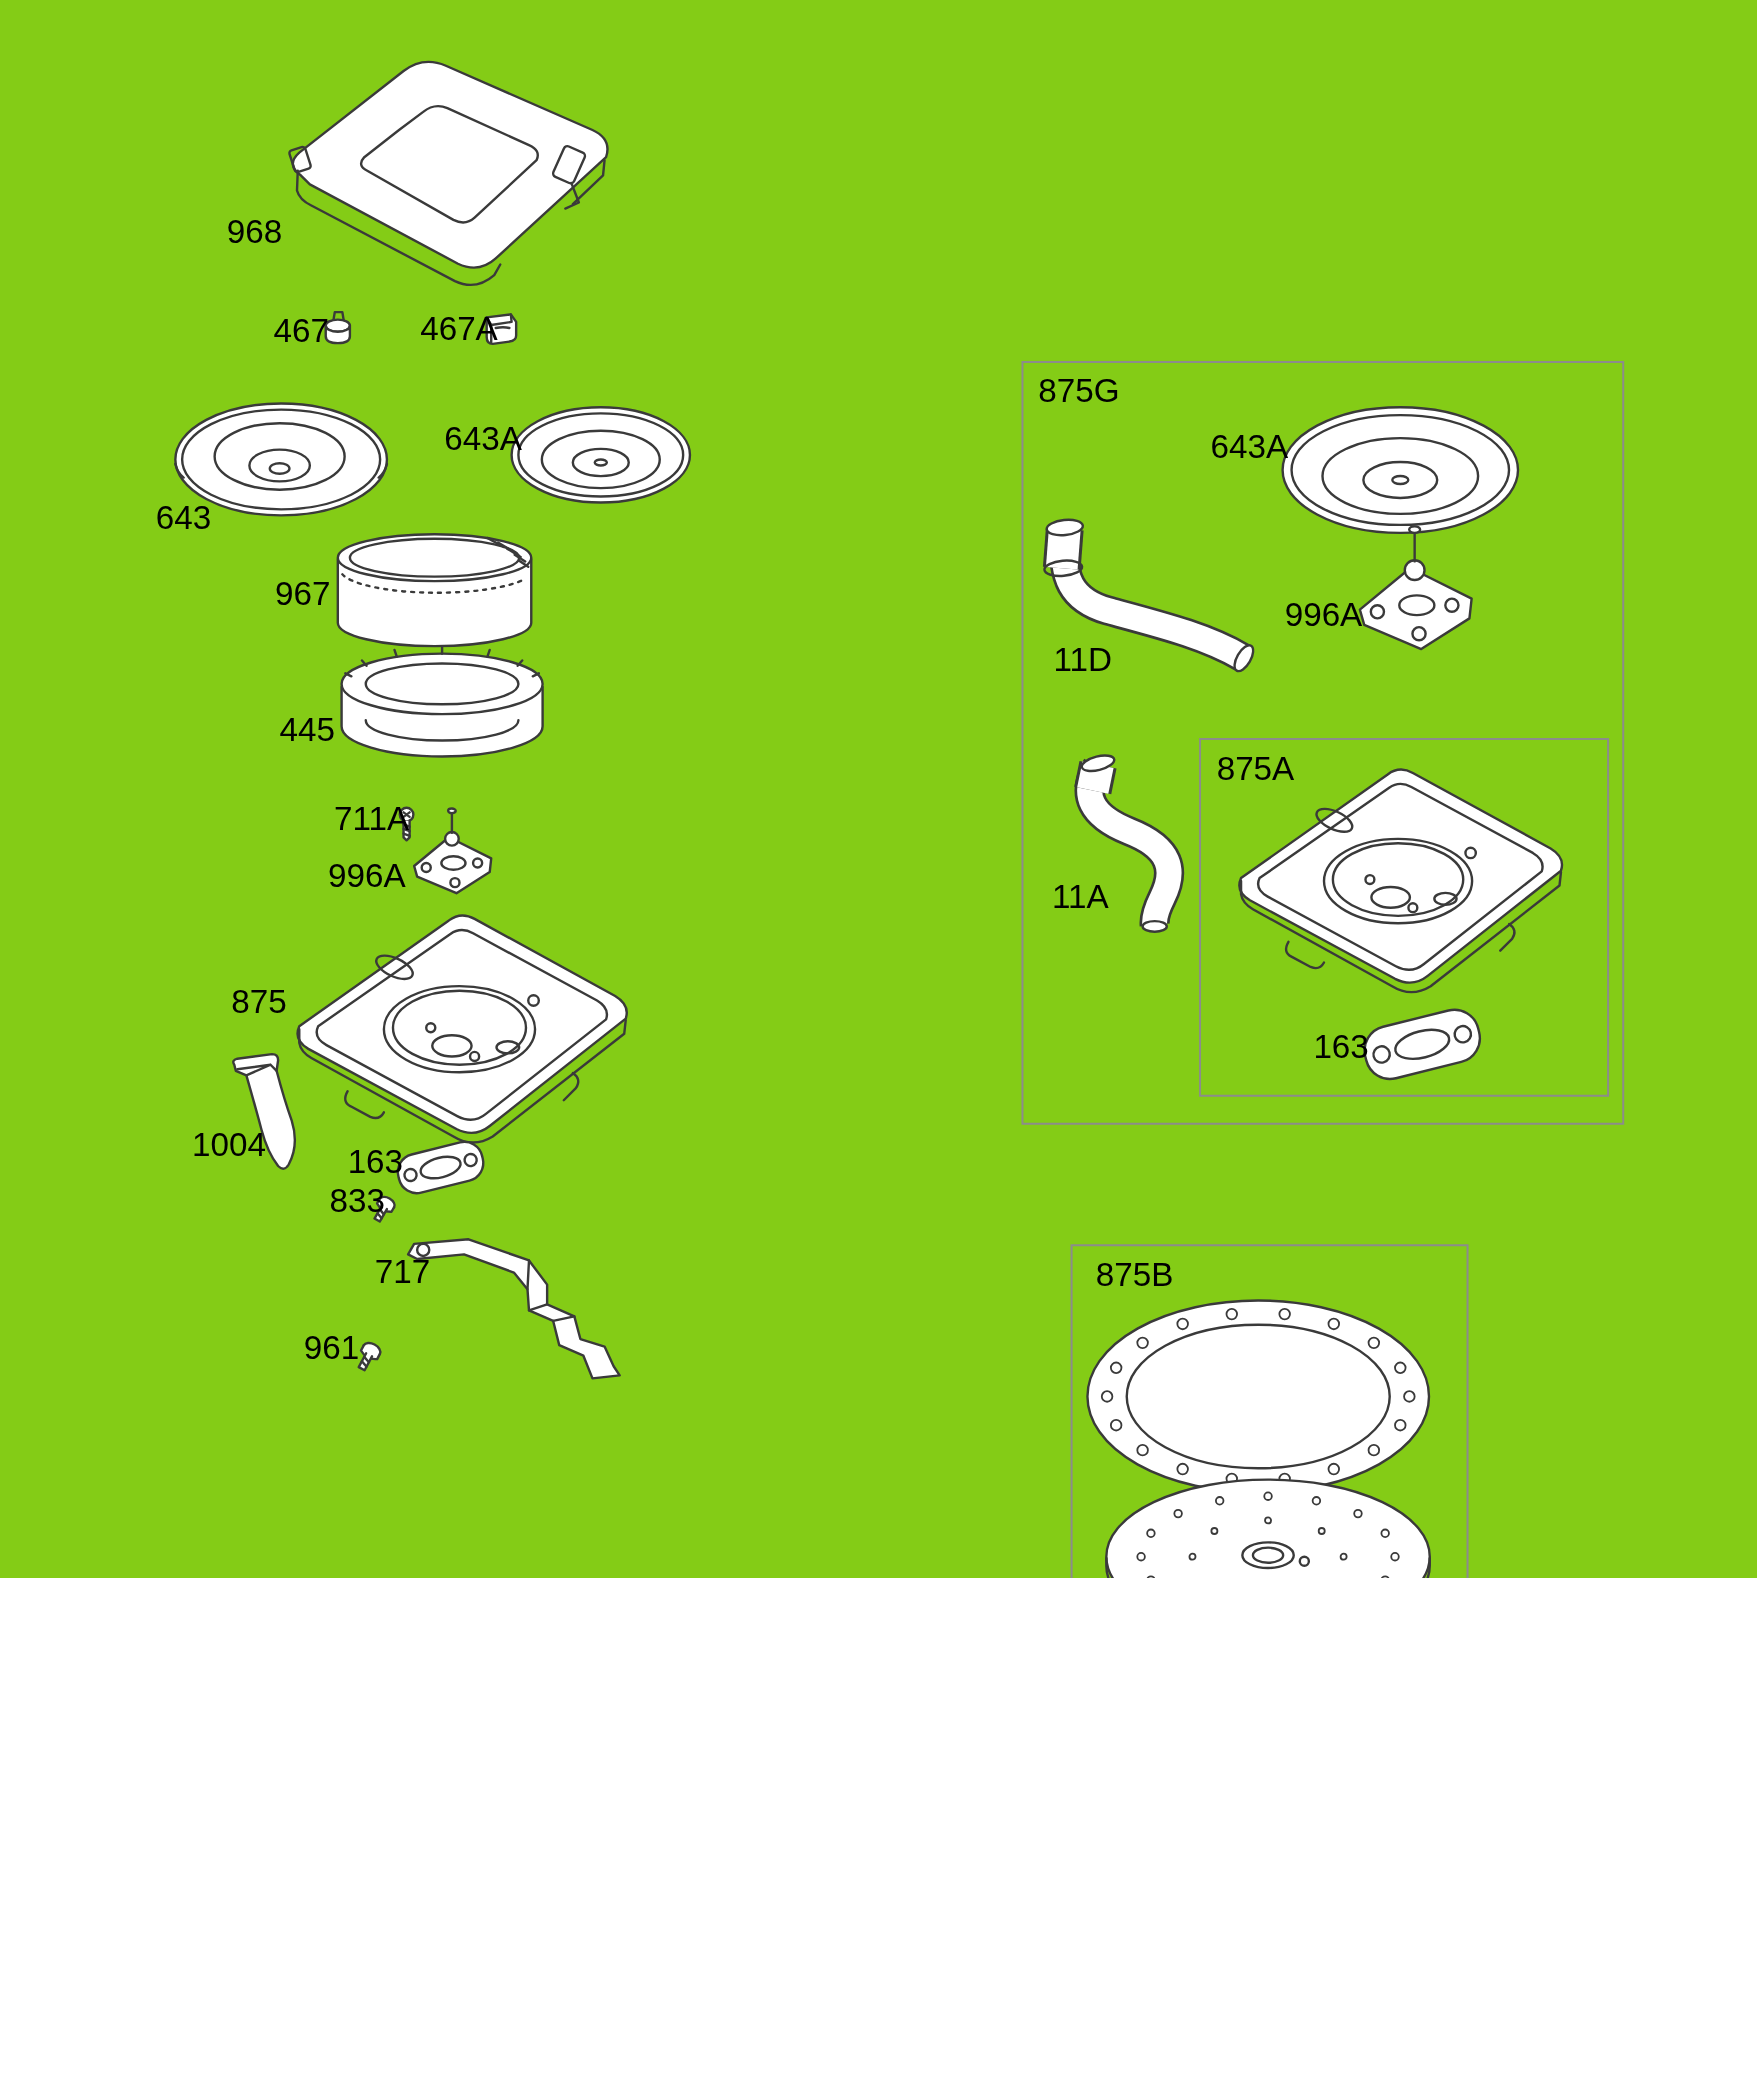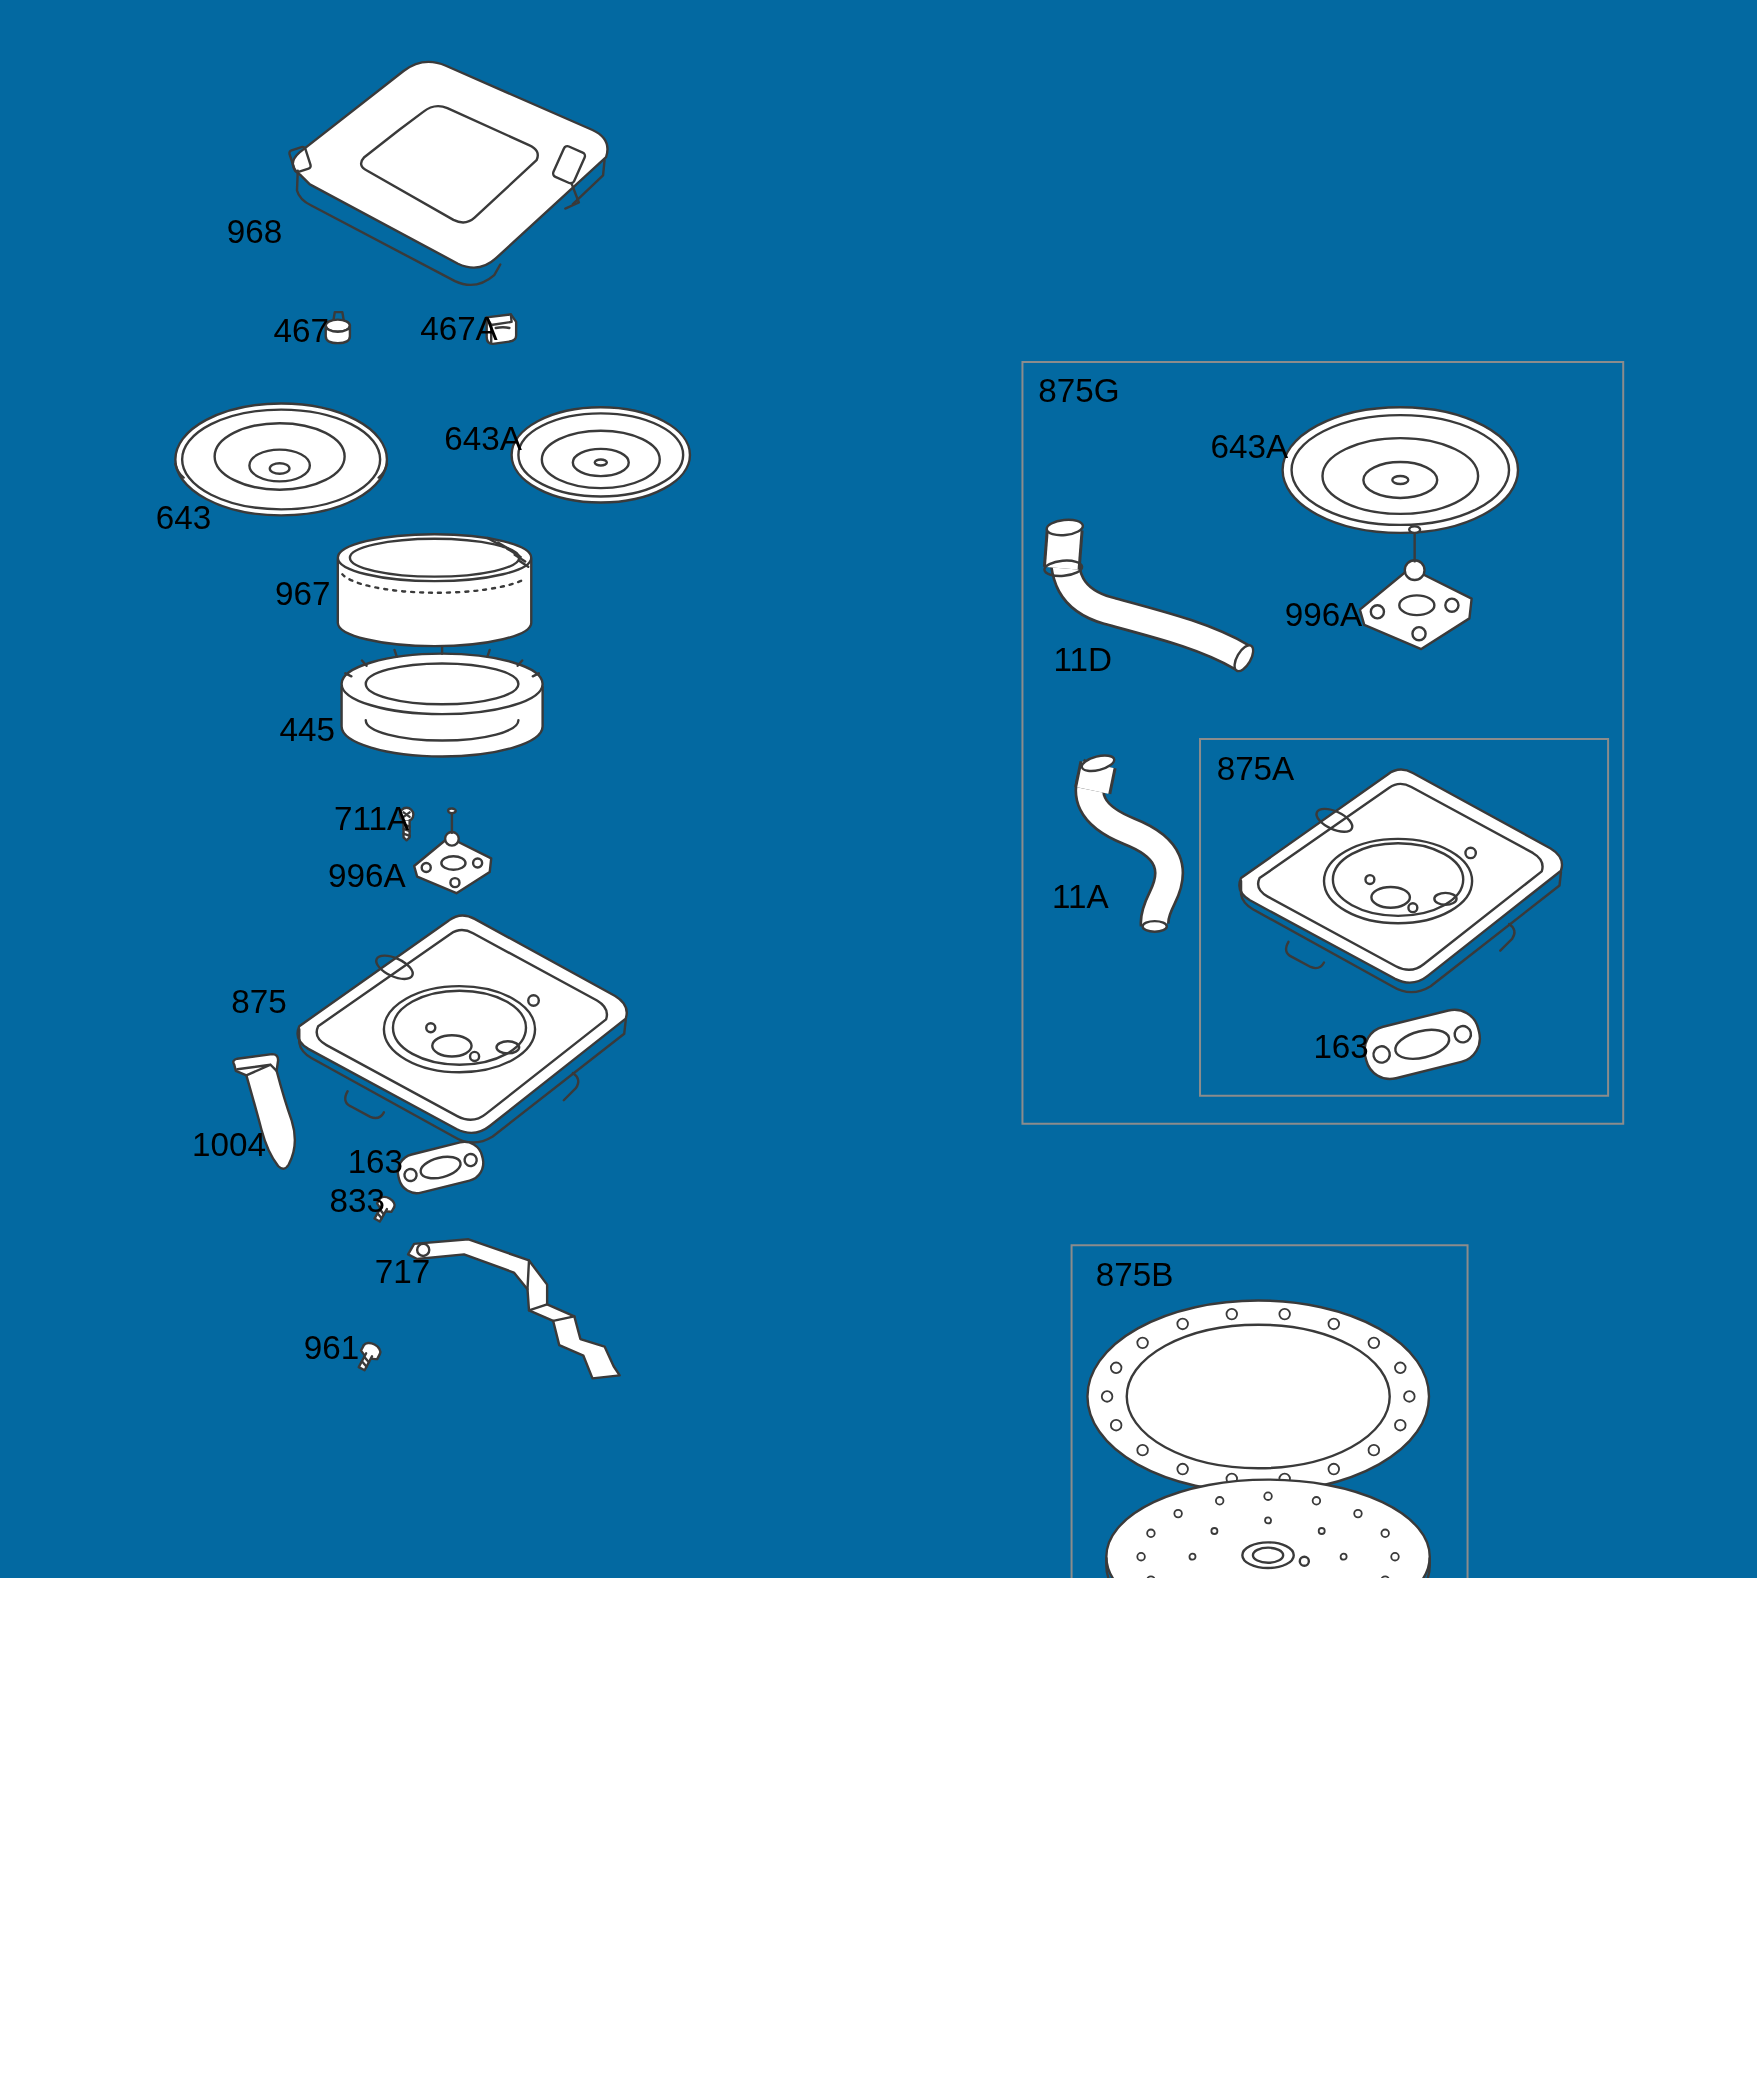--- a/index.html
+++ b/index.html
@@ -1,16 +1,16 @@
 <!DOCTYPE html>
 <html style="font-size:12px"><head>
 <meta charset="utf-8">
 <style>
   html,body{margin:0;padding:0;background:#fff;}
-  .stage{position:relative;width:1757px;height:1578px;background:#0369a1;overflow:hidden;
+  .stage{position:relative;width:1757px;height:1578px;background:#84cc16;overflow:hidden;
          font-family:"Liberation Sans","DejaVu Sans",sans-serif;}
   svg{display:block;}
   .ln{fill:none;stroke:#3a3a3a;stroke-width:2.4;stroke-linejoin:round;stroke-linecap:round;vector-effect:non-scaling-stroke;}
   .fw{fill:#ffffff;stroke:#3a3a3a;stroke-width:2.4;stroke-linejoin:round;stroke-linecap:round;vector-effect:non-scaling-stroke;}
   .box{fill:none;stroke:#8c8c8c;stroke-width:2;vector-effect:non-scaling-stroke;}
   .tubeO{fill:none;stroke:#3a3a3a;stroke-width:40;stroke-linecap:butt;stroke-linejoin:round;}
   .tubeO2{fill:none;stroke:#3a3a3a;stroke-width:50;stroke-linecap:butt;}
   .tubeI{fill:none;stroke:#ffffff;stroke-width:33;stroke-linecap:butt;stroke-linejoin:round;}
   .tubeI2{fill:none;stroke:#ffffff;stroke-width:42;stroke-linecap:butt;}
   text.lbl{font-size:44px;fill:#000;font-family:"Liberation Sans","DejaVu Sans",sans-serif;}

